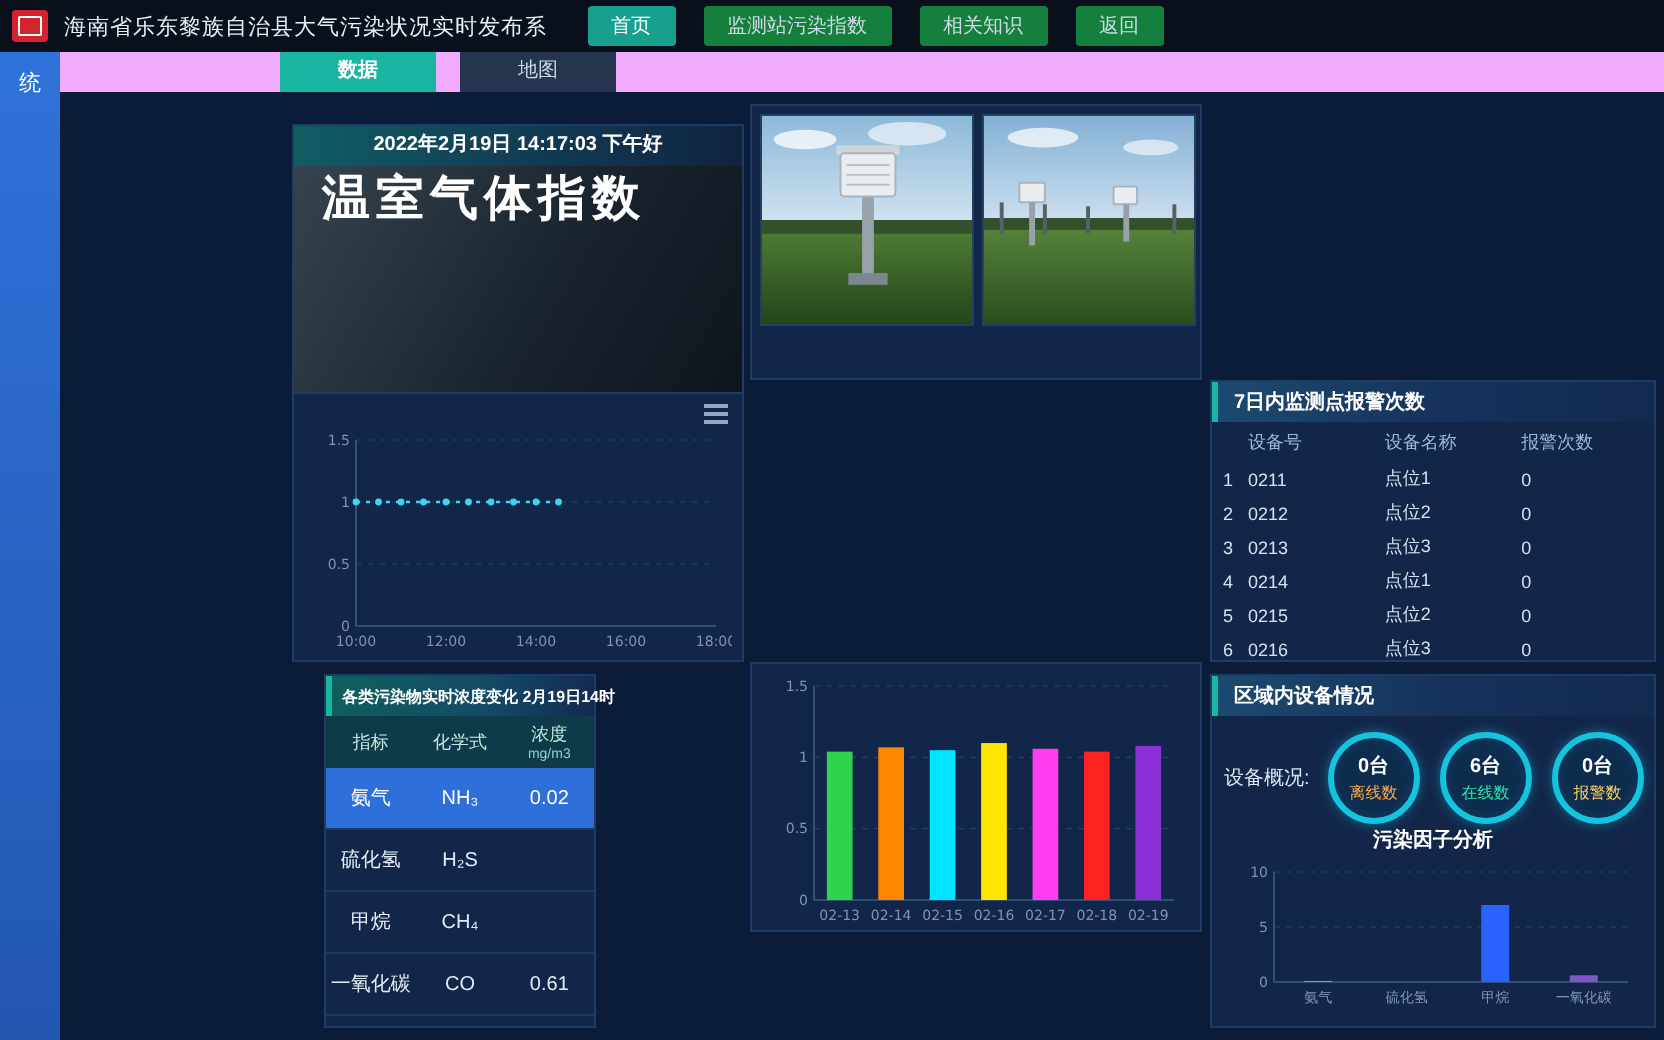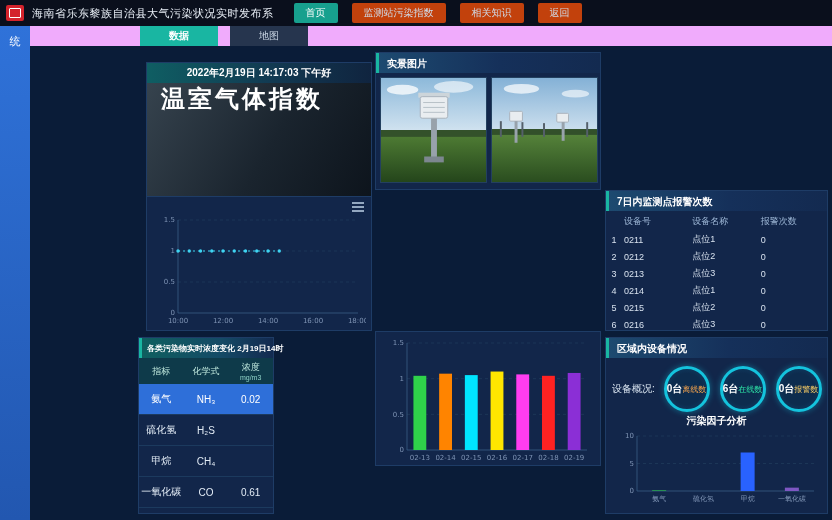--- a/index.html
+++ b/index.html
@@ -7,21 +7,21 @@
     font-family:"Liberation Sans","DejaVu Sans",sans-serif}
   .screen{position:relative;width:832px;height:520px;background:#0a1c38}
 
   
   .topbar{position:absolute;left:0;top:0;width:832px;height:26px;background:#0a0f1c;
     display:flex;align-items:center;z-index:6}
   .logo{width:18px;height:16px;margin-left:6px;background:#d4232c;border-radius:2px;position:relative;flex:none}
   .logo::after{content:"";position:absolute;inset:3px;border:1.5px solid #fff;border-radius:1px}
   .app-title{color:#e8eef6;font-size:11px;margin-left:8px;letter-spacing:.5px;white-space:nowrap}
   .nav{display:flex;align-items:center;gap:14px;margin-left:20px}
-  .nav-btn{font-size:10px;color:#cfd9e6;padding:3px 12px;border-radius:2px;background:#c2410c;cursor:pointer;white-space:nowrap}
+  .nav-btn{font-size:10px;color:#cfd9e6;padding:3px 12px;border-radius:2px;background:#15803d;cursor:pointer;white-space:nowrap}
   .nav-btn.active{background:#17a08e;color:#fff}
 
   
   .sidebar{position:absolute;left:0;top:26px;width:30px;height:494px;
     background:linear-gradient(180deg,#2f72d9,#2257b0);z-index:5}
   .side-label{display:block;color:#fff;font-size:11px;text-align:center;margin-top:8px}
 
   
   .tabbar{position:absolute;left:30px;top:26px;width:802px;height:20px;background:#f0abfc;display:flex;padding-left:110px}
   .tab{font-size:10px;color:#c9d5e3;background:#26354e;height:20px;line-height:20px;width:78px;text-align:center;margin-right:12px;cursor:pointer}
@@ -60,21 +60,21 @@
   .pol-table{font-size:10px;color:#e2ebf5}
   .pol-table th{background:#0e3a4a;color:#bfe8dd;font-weight:normal;font-size:9px;padding:3px 1px;text-align:center}
   .pol-table th .unit{display:block;font-size:7px;color:#8fd3c7}
   .pol-table td{padding:8px 1px;border-bottom:1px solid #1c3a5e;text-align:center;overflow:hidden}
   .pol-table tr.sel td{background:#2e6fd9;color:#fff}
 
   
   .stats{display:flex;align-items:center;padding:8px 2px 2px 6px}
   .stats-label{color:#dbe6f2;font-size:10px;margin-right:4px;flex:none}
   .stat-circle{width:46px;height:46px;border-radius:50%;border:3px solid #14c3dd;flex:none;
-    display:flex;flex-direction:row;align-items:center;margin:0 5px;
+    display:flex;flex-direction:column;align-items:center;justify-content:center;margin:0 5px;
     background:radial-gradient(circle,#0d2c4e 55%,#11436b);box-shadow:0 0 6px rgba(20,195,221,.45)}
   .stat-count{color:#fff;font-size:10px;font-weight:bold}
   .stat-name{font-size:8px;margin-top:1px}
   .factor-title{text-align:center;color:#fff;font-size:10px;font-weight:bold;height:14px;line-height:14px}
 
   
   .chart-wrap{position:relative}
   .toolbox{position:absolute;right:7px;top:5px;width:12px;height:10px;cursor:pointer;
     border-top:2px solid #93a7c0;border-bottom:2px solid #93a7c0}
   .toolbox::after{content:"";position:absolute;left:0;right:0;top:2px;height:2px;background:#93a7c0}
@@ -108,23 +108,20 @@
   <main class="main">
 
     <section class="panel" style="left:116px;top:16px;width:226px;height:138px">
       <div class="greet-head">2022年2月19日  14:17:03 下午好</div>
       <div class="greet-body">
         <div class="headline">温室气体指数</div>
       </div>
     </section>
 
     <section class="panel" style="left:345px;top:6px;width:226px;height:138px">
-      <div class="phead">
-        <span>实景图片</span>
-      </div>
       <div class="photo-row">
         <svg width="107" height="106" viewBox="0 0 107 106">
           <defs>
             <linearGradient id="sky1" x1="0" y1="0" x2="0" y2="1">
               <stop offset="0" stop-color="#8db9da"></stop>
                 <stop offset="1" stop-color="#d8e7f2"></stop>
             </linearGradient>
             <linearGradient id="grass1" x1="0" y1="0" x2="0" y2="1">
               <stop offset="0" stop-color="#4d7a33"></stop>
                 <stop offset="1" stop-color="#24451b"></stop>
@@ -278,21 +275,21 @@
           <text x="116" y="123" text-anchor="middle" class="tk">02-16</text>
           <rect x="135.28571428571428" y="37.38666666666667" width="12.857142857142858" height="75.61333333333333" fill="#ff3df0"></rect>
           <text x="141.71428571428572" y="123" text-anchor="middle" class="tk">02-17</text>
           <rect x="161" y="38.81333333333333" width="12.857142857142858" height="74.18666666666667" fill="#ff2222"></rect>
           <text x="167.42857142857144" y="123" text-anchor="middle" class="tk">02-18</text>
           <rect x="186.7142857142857" y="35.959999999999994" width="12.857142857142858" height="77.04" fill="#8b2fd6"></rect>
           <text x="193.14285714285714" y="123" text-anchor="middle" class="tk">02-19</text>
         </svg>
     </section>
 
-    <section class="panel" style="left:108px;top:291px;width:136px;height:177px">
+    <section class="panel" style="left:132px;top:291px;width:136px;height:177px">
       <div class="phead teal" style="font-size:8px;padding-left:5px">
         <span>各类污染物实时浓度变化  2月19日14时</span>
       </div>
       <table class="pol-table">
         <thead>
           <tr>
             <th>指标</th>
             <th>化学式</th>
             <th>
               <span>浓度</span>

